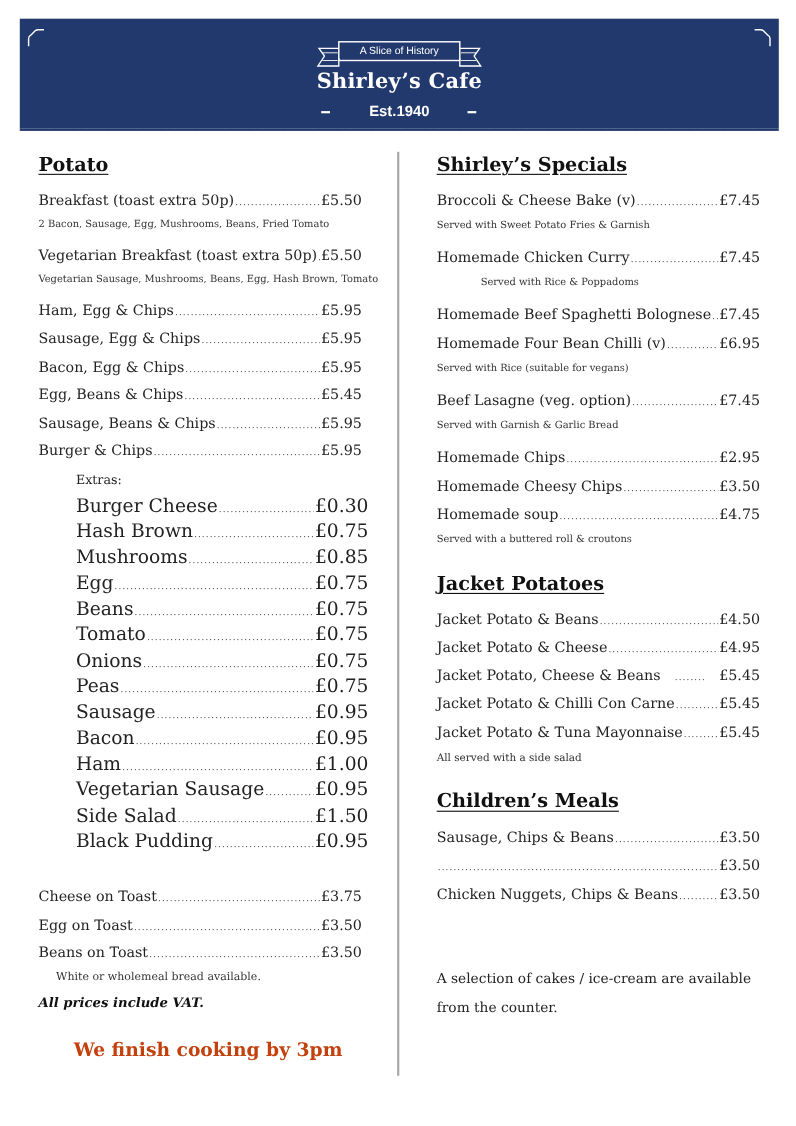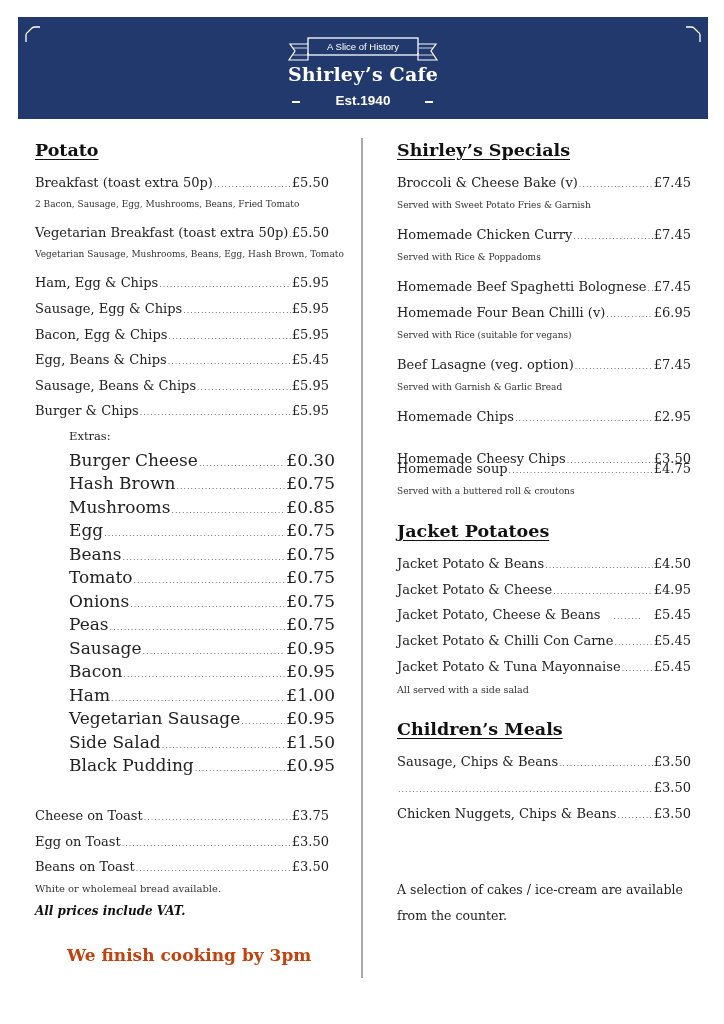--- a/index.html
+++ b/index.html
@@ -201,41 +201,41 @@
       <span class="nm">Egg on Toast</span>
       <span class="dots"></span>
       <span class="pr">£3.50</span>
     </div>
   <div class="row" style="top:720px;">
       <span class="nm">Beans on Toast</span>
       <span class="dots"></span>
       <span class="pr">£3.50</span>
     </div>
 
-  <div class="note" style="top:745px;">White or wholemeal bread available.</div>
+  <div class="note" style="top:745px;margin-left:16px;">White or wholemeal bread available.</div>
   <div class="vat" style="top:766px;">All prices include VAT.</div>
   <div class="cooking" style="top:807px;">We finish cooking by 3pm</div>
 </div>
 
 <div class="col right">
   <div class="sec-title" style="top:2px;">Shirley’s Specials</div>
 
   <div class="row" style="top:36px;">
       <span class="nm">Broccoli &amp; Cheese Bake (v)</span>
       <span class="dots"></span>
       <span class="pr">£7.45</span>
     </div>
   <div class="desc" style="top:62px;">Served with Sweet Potato Fries &amp; Garnish</div>
 
   <div class="row" style="top:88px;">
       <span class="nm">Homemade Chicken Curry</span>
       <span class="dots"></span>
       <span class="pr">£7.45</span>
     </div>
-  <div class="desc" style="top:114px;">Served with Rice &amp; Poppadoms</div>
+  <div class="desc" style="top:114px;margin-left:40px;">Served with Rice &amp; Poppadoms</div>
 
   <div class="row" style="top:140px;">
       <span class="nm">Homemade Beef Spaghetti Bolognese</span>
       <span class="dots"></span>
       <span class="pr">£7.45</span>
     </div>
 
   <div class="row" style="top:166px;">
       <span class="nm">Homemade Four Bean Chilli (v)</span>
       <span class="dots"></span>
@@ -248,21 +248,21 @@
       <span class="dots"></span>
       <span class="pr">£7.45</span>
     </div>
   <div class="desc" style="top:244px;">Served with Garnish &amp; Garlic Bread</div>
 
   <div class="row" style="top:270px;">
       <span class="nm">Homemade Chips</span>
       <span class="dots"></span>
       <span class="pr">£2.95</span>
     </div>
-  <div class="row" style="top:312px;justify-content:space-between;">
+  <div class="row" style="top:296px;justify-content:space-between;">
       <span class="nm">Homemade Cheesy Chips</span>
       <span class="dots"></span>
       <span class="pr">£3.50</span>
     </div>
   <div class="row" style="top:322px;">
       <span class="nm">Homemade soup</span>
       <span class="dots"></span>
       <span class="pr">£4.75</span>
     </div>
   <div class="desc" style="top:348px;">Served with a buttered roll &amp; croutons</div>

